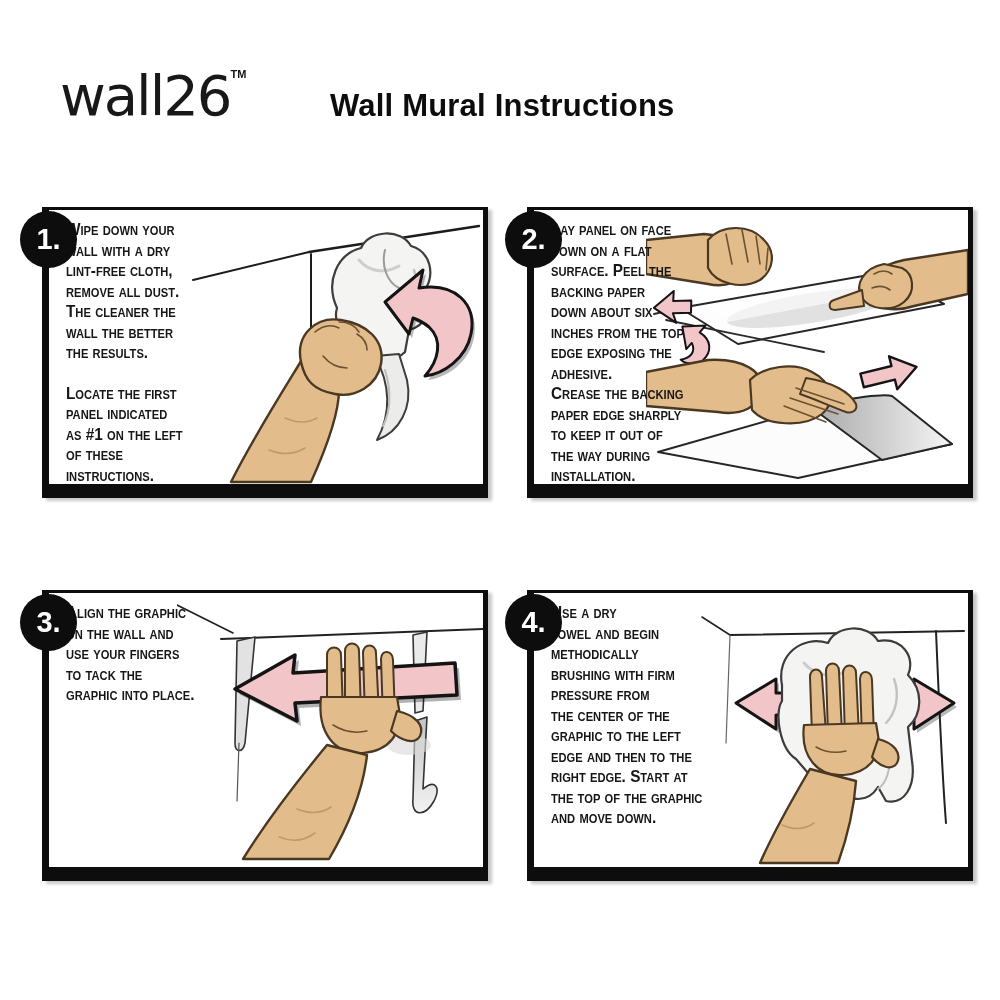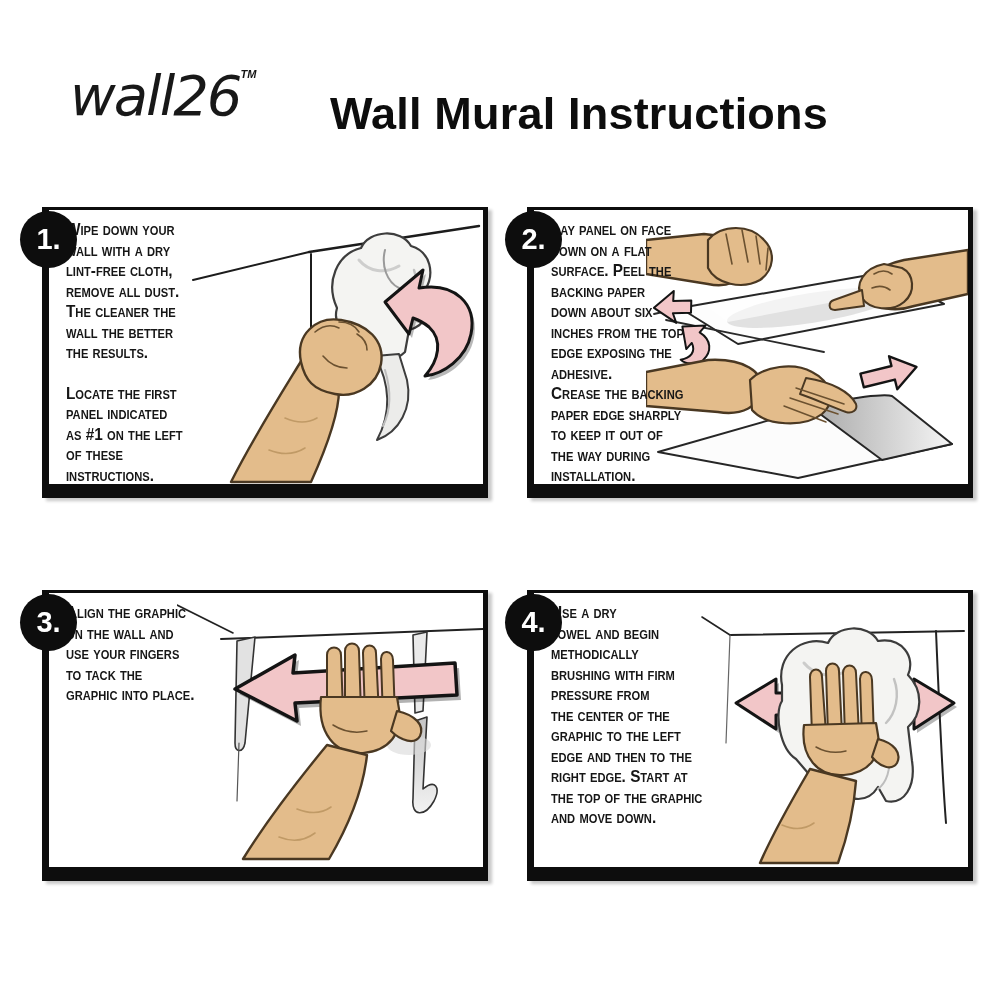--- a/index.html
+++ b/index.html
@@ -1,23 +1,23 @@
 <!DOCTYPE html>
 <html><head>
 <meta charset="utf-8">
 <style>
   html,body{margin:0;padding:0;background:#ffffff;}
   .page{position:relative;width:1000px;height:1000px;background:#ffffff;overflow:hidden;
         font-family:"Liberation Sans",sans-serif;color:#141414;}
   
-  .logo{position:absolute;left:70px;top:66px;font-style:italic;}
+  .logo{position:absolute;left:60px;top:66px;}
   .logo-text{font-family:"DejaVu Sans",sans-serif;font-size:56px;font-weight:400;
              letter-spacing:-2px;color:#181818;line-height:60px;}
   .tm{position:absolute;top:2px;right:-16px;font-size:11px;font-weight:700;letter-spacing:0;margin-left:40px;}
-  .title{position:absolute;left:330px;top:88px;margin:0;font-size:45px;font-weight:700;
+  .title{position:absolute;left:330px;top:88px;margin:0;font-size:31px;font-weight:700;
          letter-spacing:0.2px;color:#0d0d0d;}
   
   .panel{position:absolute;width:434px;height:274px;background:#ffffff;
          border-style:solid;border-color:#0d0d0d;border-width:3px 5px 14px 7px;
          box-shadow:4px 3px 3px rgba(0,0,0,0.22);}
   .panel.p1{left:42px;top:207px;}
   .panel.p2{left:527px;top:207px;}
   .panel.p3{left:42px;top:590px;}
   .panel.p4{left:527px;top:590px;}
   .badge{position:absolute;left:-29px;top:1px;width:57px;height:57px;border-radius:50%;

